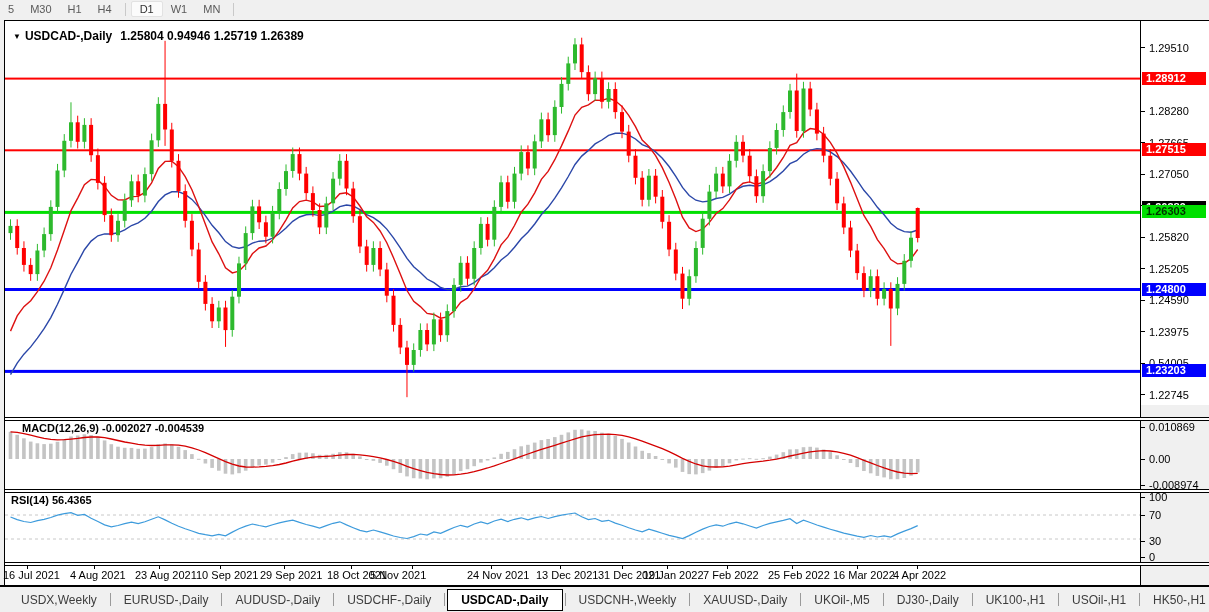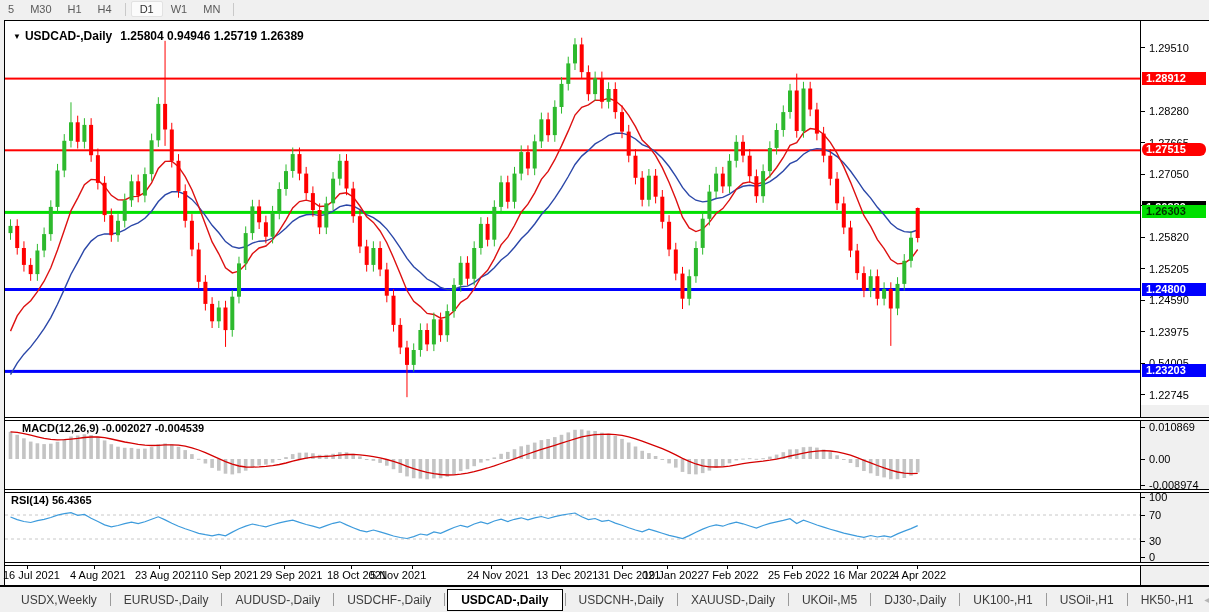--- a/index.html
+++ b/index.html
@@ -530,21 +530,21 @@
     <div class="axis-tick" style="top: 278.782px;"></div>
     <div class="axis-label" style="top: 273.282px;">1.24590</div>
     <div class="axis-tick" style="top: 310.321px;"></div>
     <div class="axis-label" style="top: 304.821px;">1.23975</div>
     <div class="axis-tick" style="top: 341.859px;"></div>
     <div class="axis-label" style="top: 336.359px;">0.54005</div>
     <div class="axis-tick" style="top: 373.397px;"></div>
     <div class="axis-label" style="top: 367.897px;">1.22745</div>
     <div class="axis-badge" style="top: 180.026px; background: rgb(0, 0, 0); color: rgb(255, 255, 255);">1.26389</div>
     <div class="axis-badge" style="top: 50.641px; background: rgb(255, 0, 0); color: rgb(255, 255, 255);">1.28912</div>
-    <div class="axis-badge" style="top: 122.282px; background: rgb(255, 0, 0); color: rgb(255, 255, 255); border-radius: 6px;">1.27515</div>
+    <div class="axis-badge" style="top: 122.282px; background: rgb(255, 0, 0); color: rgb(255, 255, 255);">1.27515</div>
     <div class="axis-badge" style="top: 184.436px; background: rgb(0, 224, 0); color: rgb(0, 51, 0);">1.26303</div>
     <div class="axis-badge" style="top: 261.513px; background: rgb(0, 0, 255); color: rgb(255, 255, 255);">1.24800</div>
     <div class="axis-badge" style="top: 343.41px; background: rgb(0, 0, 255); color: rgb(255, 255, 255);">1.23203</div>
     <div class="axis-tick" style="top: 406px;"></div>
     <div class="axis-label" style="top: 400px;">0.010869</div>
     <div class="axis-tick" style="top: 438px;"></div>
     <div class="axis-label" style="top: 432px;">0.00</div>
     <div class="axis-tick" style="top: 464px;"></div>
     <div class="axis-label" style="top: 458px;">-0.008974</div>
     <div class="axis-tick" style="top: 476px;"></div>
@@ -594,21 +594,21 @@
     <div class="tab">USDX,Weekly</div>
     <div class="tab-sep"></div>
     <div class="tab">EURUSD-,Daily</div>
     <div class="tab-sep"></div>
     <div class="tab">AUDUSD-,Daily</div>
     <div class="tab-sep"></div>
     <div class="tab">USDCHF-,Daily</div>
     <div class="tab-sep"></div>
     <div class="tab active">USDCAD-,Daily</div>
     <div class="tab-sep"></div>
-    <div class="tab">USDCNH-,Daily</div>
+    <div class="tab">USDCNH-,Weekly</div>
     <div class="tab-sep"></div>
     <div class="tab">XAUUSD-,Daily</div>
     <div class="tab-sep"></div>
     <div class="tab">UKOil-,M5</div>
     <div class="tab-sep"></div>
     <div class="tab">DJ30-,Daily</div>
     <div class="tab-sep"></div>
     <div class="tab">UK100-,H1</div>
     <div class="tab-sep"></div>
     <div class="tab">USOil-,H1</div>

